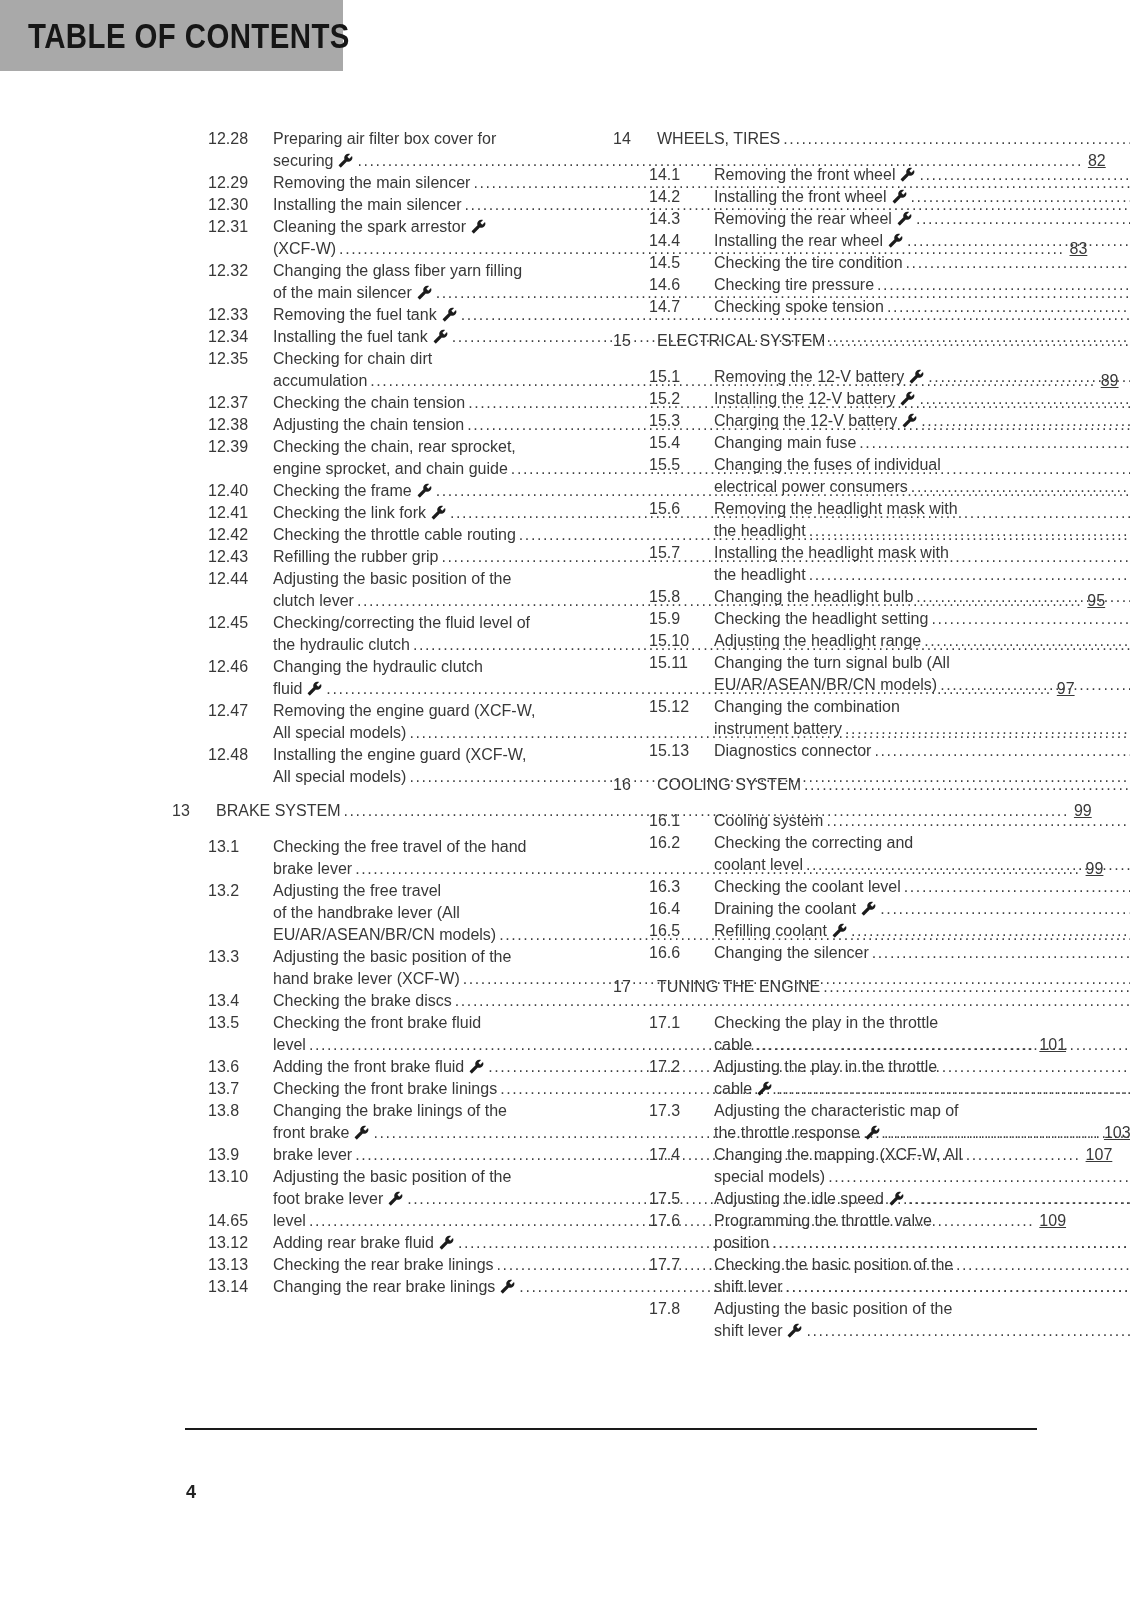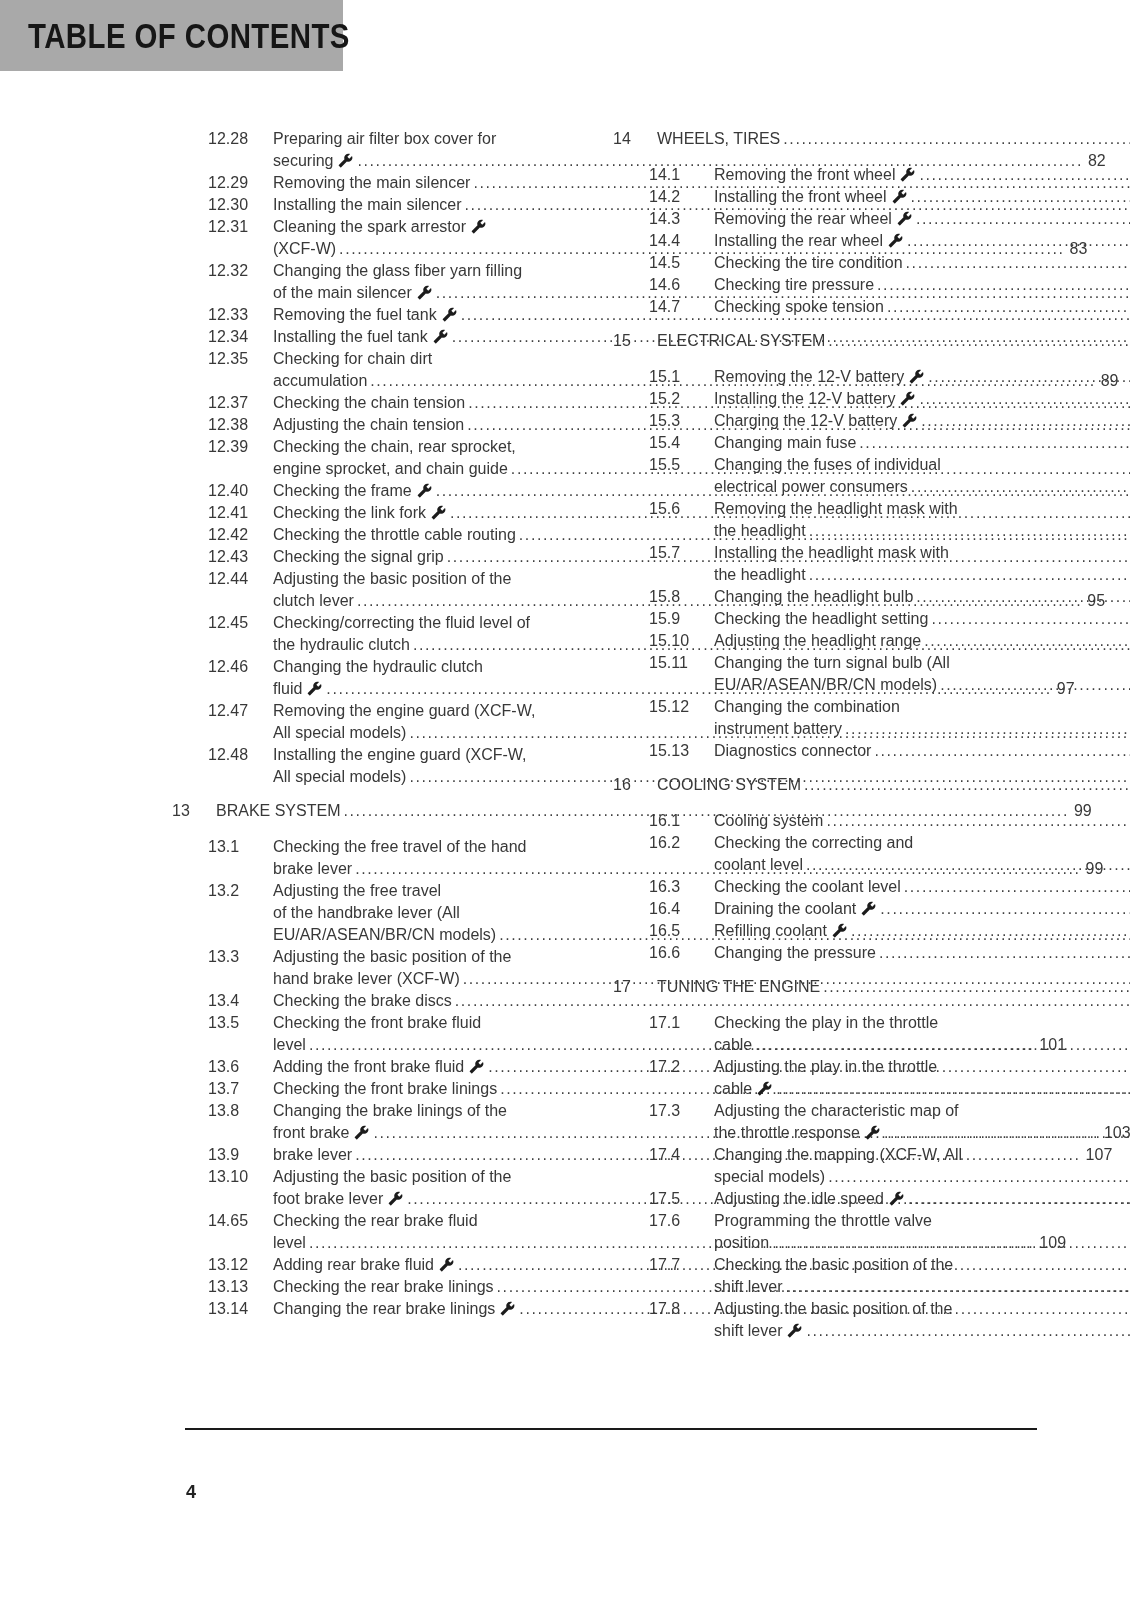--- a/index.html
+++ b/index.html
@@ -66,21 +66,21 @@
     white-space: nowrap;
     min-width: 10px;
     margin-left: 3px;
     margin-right: 5px;
     color: #3f3f3f;
   }
   .dots::before {
     content: "........................................................................................................................";
     letter-spacing: 1.6px;
   }
-  .pg { flex: 0 0 auto; white-space: nowrap; }
+  .pg { flex: 0 0 auto; white-space: nowrap; text-decoration: underline; }
 
   .wrench {
     display: inline-block;
     margin: 0 1px 0 5px;
   }
   .wrench svg { vertical-align: -2px; }
 
   
   .footer-rule {
     position: absolute;
@@ -252,21 +252,21 @@
         <div class="line last">
           <span class="t">Checking the throttle cable routing</span>
           <span class="dots"></span>
         </div>
       </div>
     </div>
     <div class="row entry">
       <span class="num">12.43</span>
       <div class="content">
         <div class="line last">
-          <span class="t">Checking the signal grip</span>
+          <span class="t">Refilling the rubber grip</span>
           <span class="dots"></span>
         </div>
       </div>
     </div>
     <div class="row entry">
       <span class="num">12.44</span>
       <div class="content">
         <div class="line"><span class="t">Adjusting the basic position of the</span></div>
         <div class="line last">
           <span class="t">clutch lever</span>
@@ -431,21 +431,20 @@
           <span class="t">foot brake lever<span class="wrench"><svg viewBox="0 0 24 24" width="15" height="15" aria-hidden="true">
                 <path transform="translate(24,0) scale(-1,1)" fill="#1c1c1c" d="M22.7 19l-9.1-9.1c.9-2.3.4-5-1.5-6.9-2-2-5-2.4-7.4-1.3L9 6 6 9 1.6 4.7C.4 7.1.9 10.1 2.9 12.1c1.9 1.9 4.6 2.4 6.9 1.5l9.1 9.1c.4.4 1 .4 1.4 0l2.3-2.3c.5-.4.5-1.1.1-1.4z"></path>
               </svg></span></span>
           <span class="dots"></span>
         </div>
       </div>
     </div>
     <div class="row entry">
       <span class="num">14.65</span>
       <div class="content">
-        <div class="line"><span class="t">Checking the rear brake fluid</span></div>
         <div class="line last">
           <span class="t">level</span>
           <span class="dots"></span>
           <span class="pg">109</span>
         </div>
       </div>
     </div>
     <div class="row entry">
       <span class="num">13.12</span>
       <div class="content">
@@ -752,21 +751,21 @@
                 <path transform="translate(24,0) scale(-1,1)" fill="#1c1c1c" d="M22.7 19l-9.1-9.1c.9-2.3.4-5-1.5-6.9-2-2-5-2.4-7.4-1.3L9 6 6 9 1.6 4.7C.4 7.1.9 10.1 2.9 12.1c1.9 1.9 4.6 2.4 6.9 1.5l9.1 9.1c.4.4 1 .4 1.4 0l2.3-2.3c.5-.4.5-1.1.1-1.4z"></path>
               </svg></span></span>
           <span class="dots"></span>
         </div>
       </div>
     </div>
     <div class="row entry">
       <span class="num">16.6</span>
       <div class="content">
         <div class="line last">
-          <span class="t">Changing the pressure</span>
+          <span class="t">Changing the silencer</span>
           <span class="dots"></span>
         </div>
       </div>
     </div>
     <div class="row section">
       <span class="num">17</span>
       <div class="content">
         <div class="line last">
           <span class="t">TUNING THE ENGINE</span>
           <span class="dots"></span>

